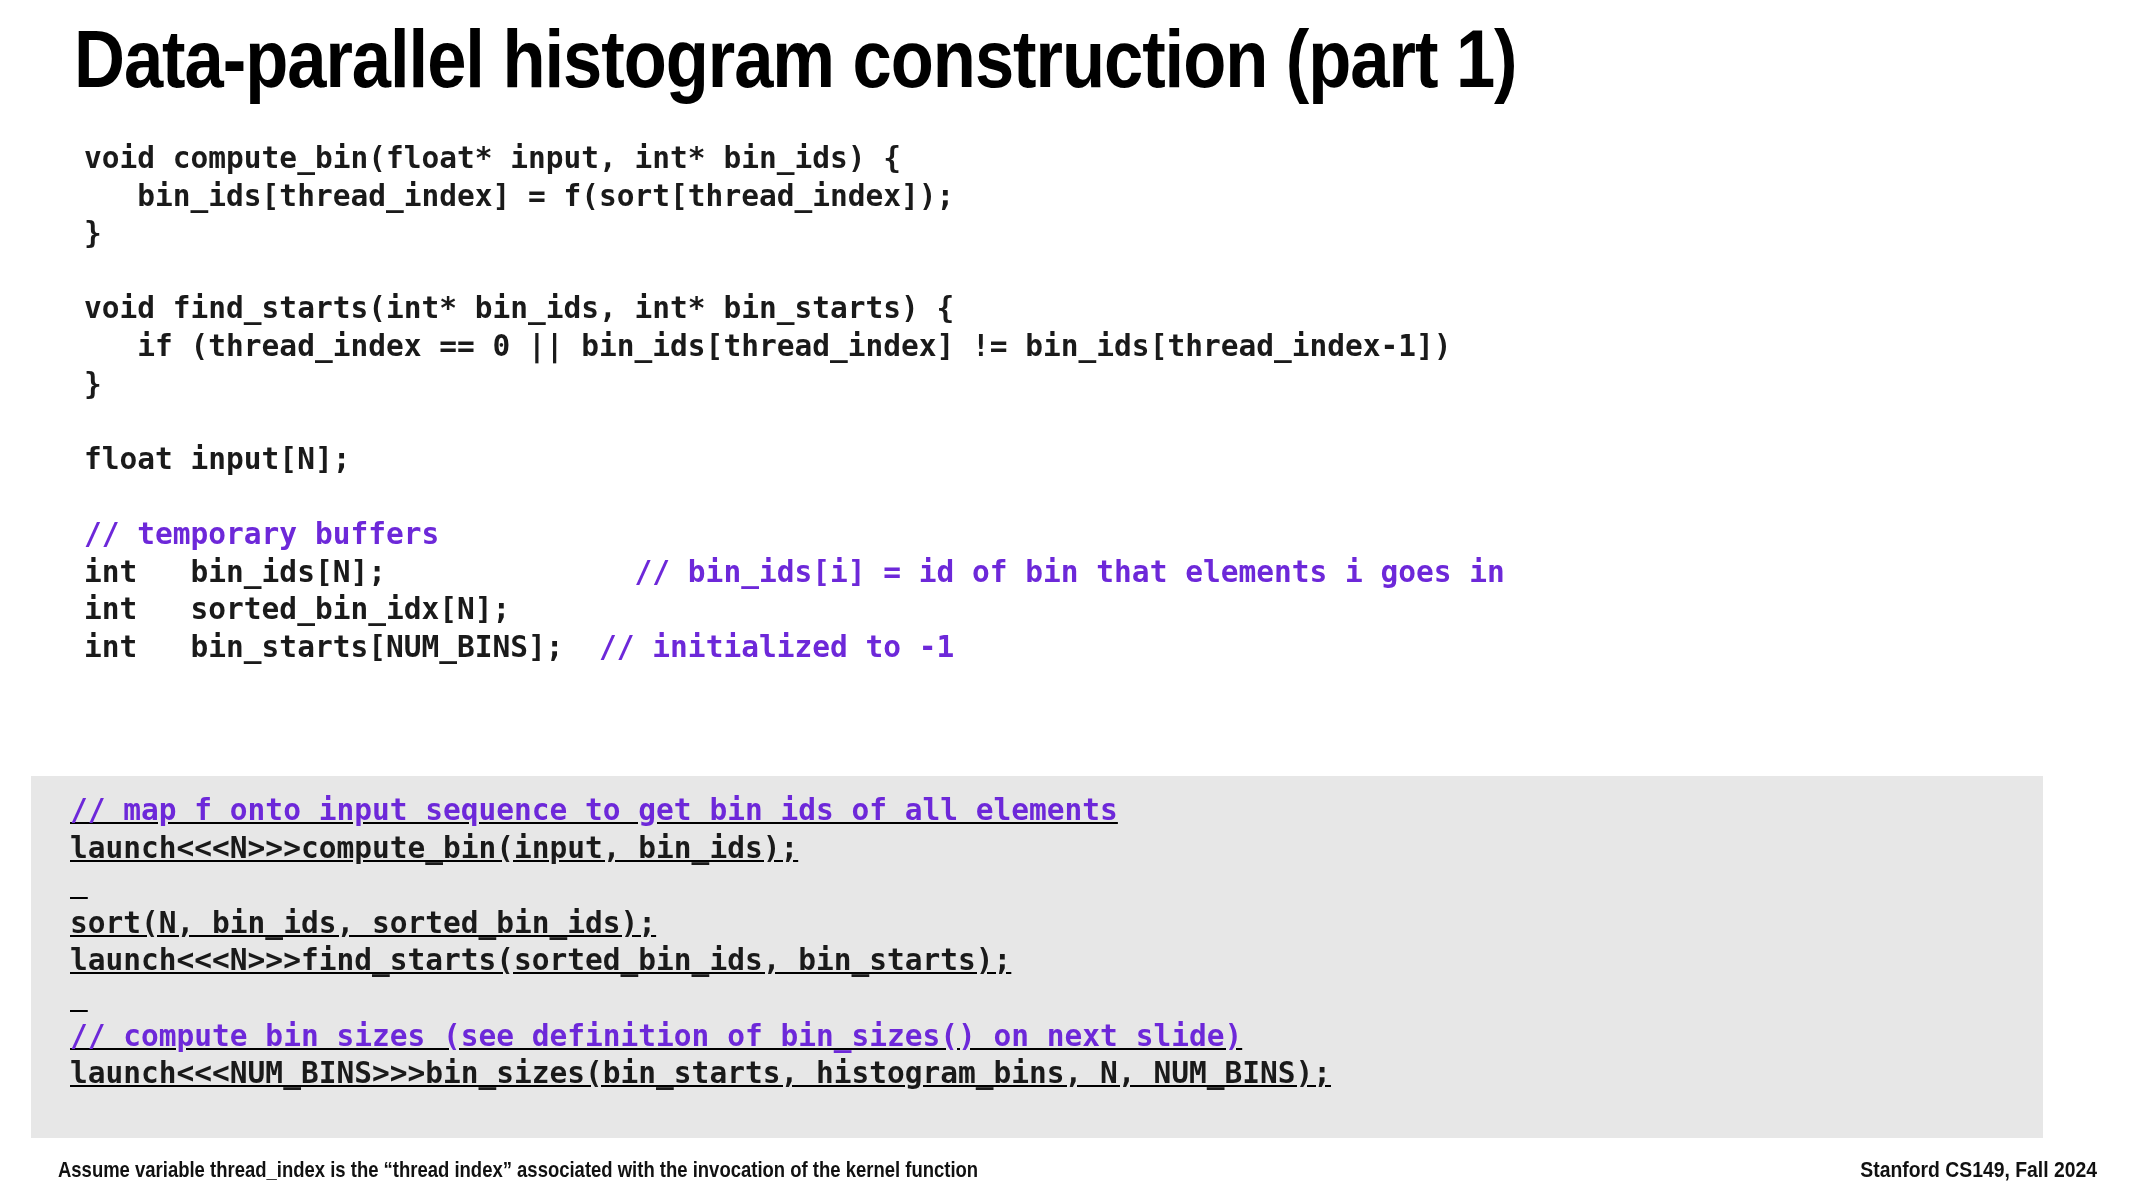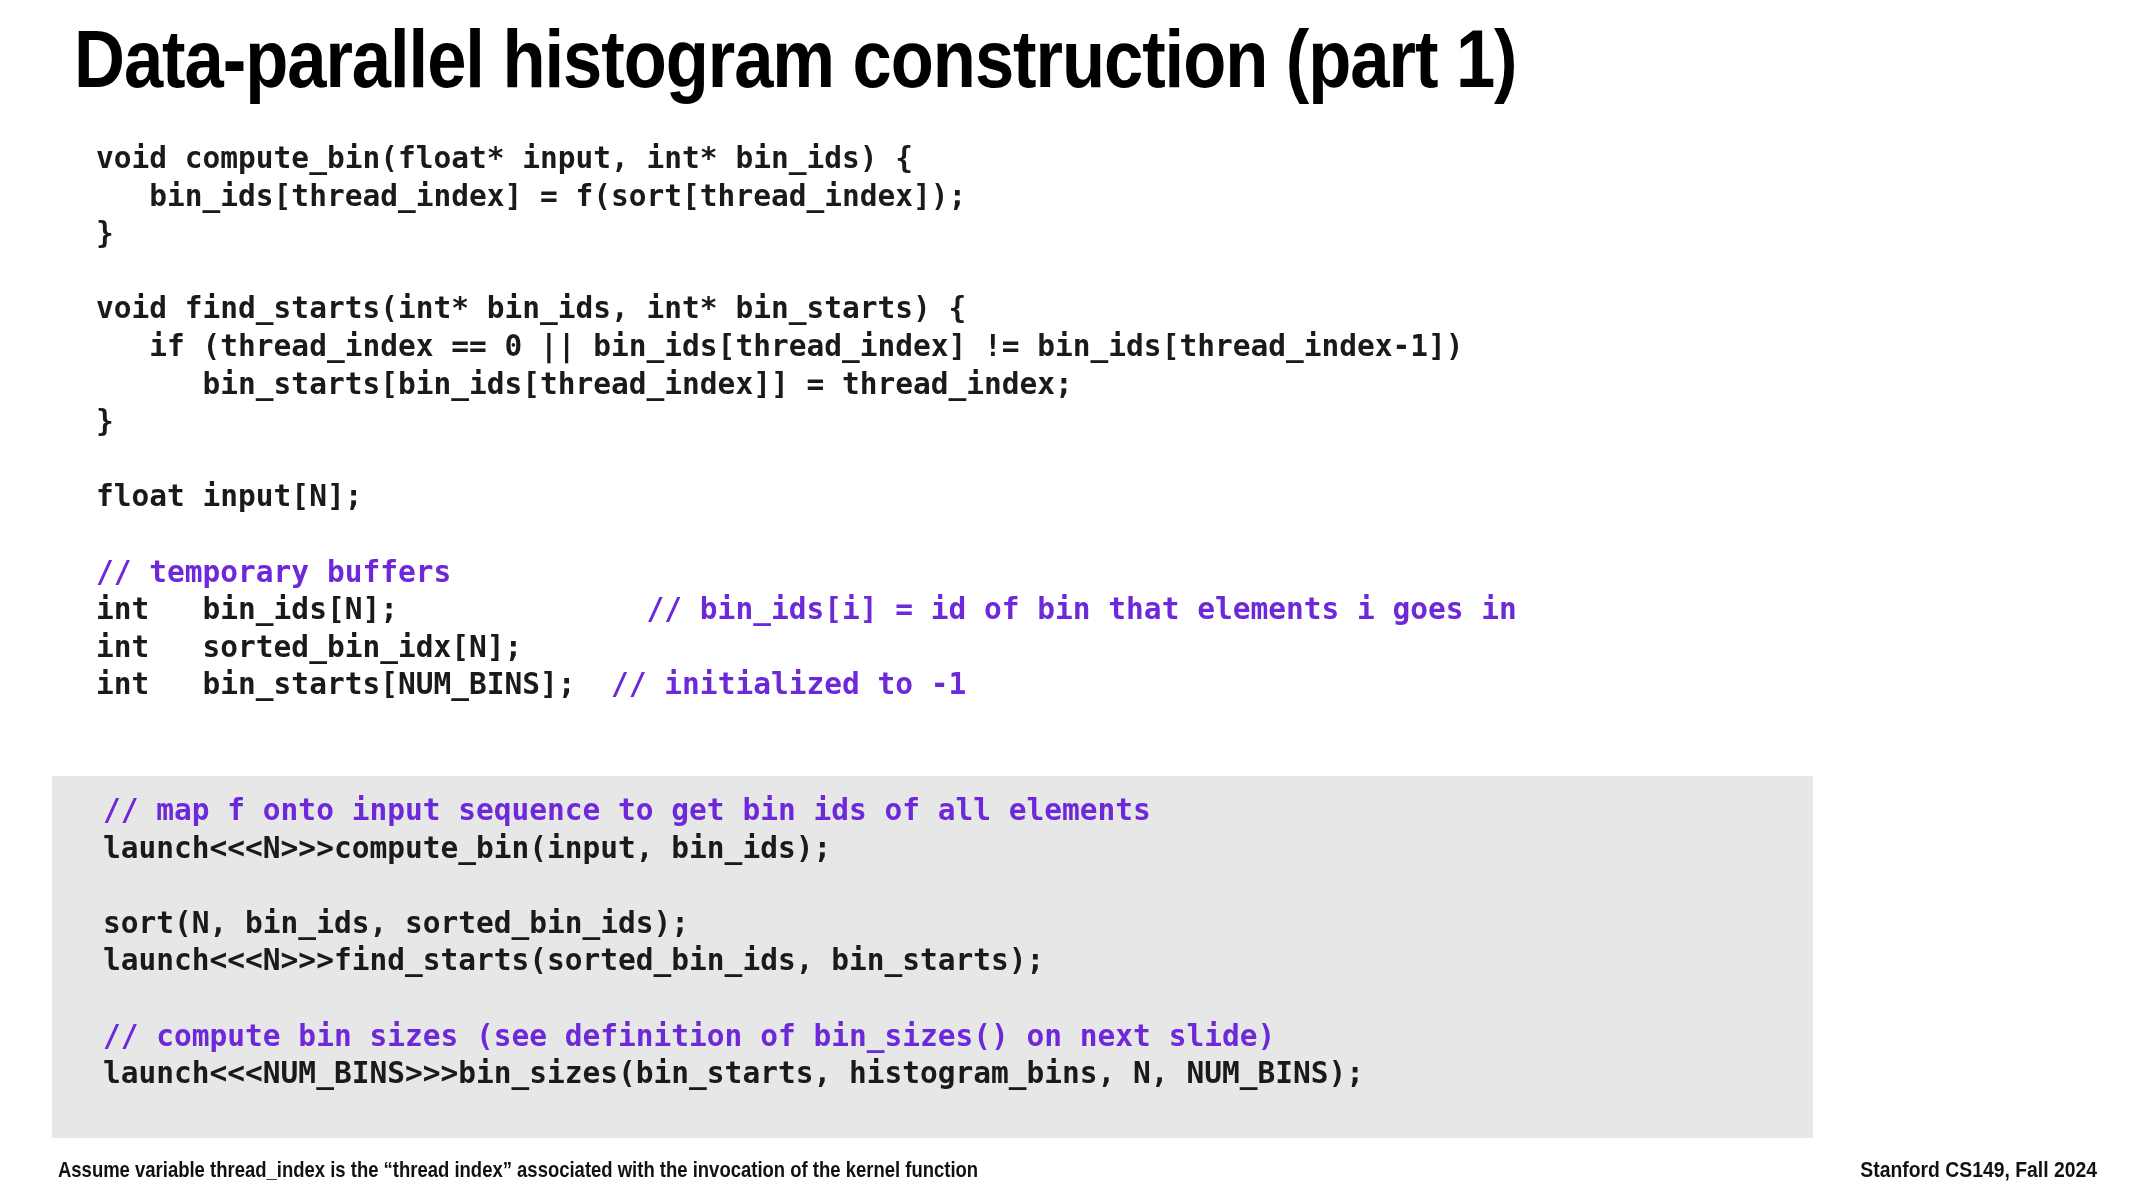--- a/index.html
+++ b/index.html
@@ -43,33 +43,33 @@
   .code-line {
     font-family: "DejaVu Sans Mono", "Liberation Mono", monospace;
     font-weight: bold;
     font-size: 29.5px;
     line-height: 37.6px;
     letter-spacing: 0px;
     color: #1a1a1a;
     white-space: pre;
     padding-left: 84px;
     height: 37.6px;
-    margin-left: 12px;
   }
   .code-line.blank { color: transparent; }
   .tok-comment { color: #6d28d9; }
 
   
   #highlight-block {
     position: absolute;
-    left: 52px;
+    left: 31px;
     top: 776px;
-    width: 1761px;
+    width: 2012px;
     height: 362px;
     background: #e7e7e7;
+    text-decoration: underline;
   }
   #highlight-block .code-line {
     padding-left: 39px;
   }
   #highlight-lines {
     position: relative;
     top: 16px;
   }
 
   
@@ -104,21 +104,20 @@
 <div id="slide-title">Data-parallel histogram construction (part 1)</div>
 
 <div id="code-area">
 
   <div class="code-line">void compute_bin(float* input, int* bin_ids) {</div>
   <div class="code-line">   bin_ids[thread_index] = f(sort[thread_index]);</div>
   <div class="code-line">}</div>
   <div class="code-line blank">&nbsp;</div>
   <div class="code-line">void find_starts(int* bin_ids, int* bin_starts) {</div>
   <div class="code-line">   if (thread_index == 0 || bin_ids[thread_index] != bin_ids[thread_index-1])</div>
-  <div class="code-line">      bin_starts[bin_ids[thread_index]] = thread_index;</div>
   <div class="code-line">}</div>
   <div class="code-line blank">&nbsp;</div>
   <div class="code-line">float input[N];</div>
   <div class="code-line blank">&nbsp;</div>
 
   <div class="code-line"><span class="tok-comment">// temporary buffers</span></div>
 
   <div class="code-line"><span>int   bin_ids[N];              </span><span class="tok-comment">// bin_ids[i] = id of bin that elements i goes in</span></div>
 
   <div class="code-line">int   sorted_bin_idx[N];</div>

